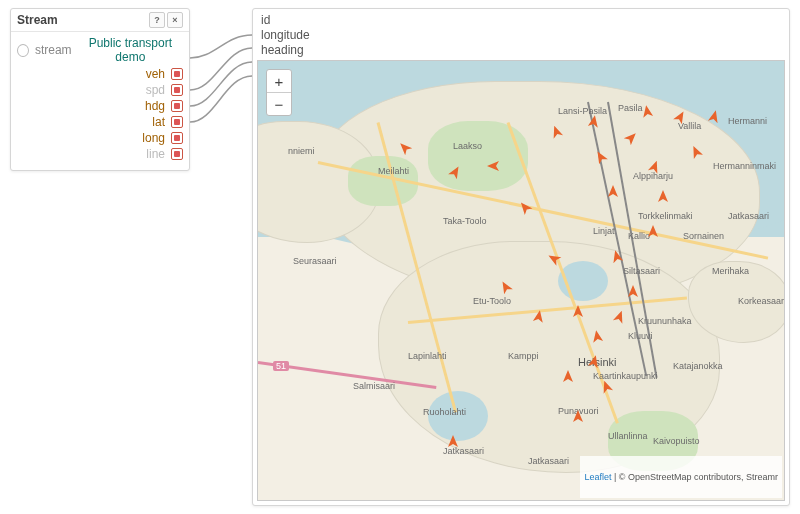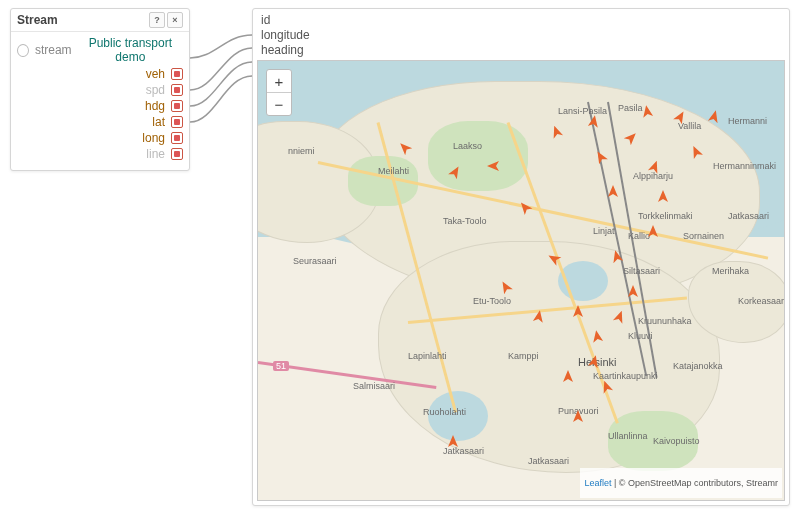--- a/index.html
+++ b/index.html
@@ -30,21 +30,21 @@
   .water{position:absolute;background:#bcd9df;border-radius:50%;}
   .park{position:absolute;background:#cfe3bd;border-radius:40%;}
   .road{position:absolute;background:#f6d58a;height:3px;transform-origin:left center;}
   .rail{position:absolute;background:#888;height:2px;transform-origin:left center;}
   .hwy{position:absolute;background:#e08aa5;height:3px;transform-origin:left center;}
   .label{position:absolute;font-size:9px;color:#6b6b6b;white-space:nowrap;pointer-events:none;}
   .label.big{font-size:11px;color:#555;}
   .zoom{position:absolute;left:8px;top:8px;width:24px;background:#fff;border:1px solid #bbb;border-radius:3px;overflow:hidden;}
   .zoom div{height:22px;display:flex;align-items:center;justify-content:center;font-size:15px;color:#444;cursor:pointer;}
   .zoom div+div{border-top:1px solid #ccc;}
-  .attrib{position:absolute;right:2px;bottom:2px;background:rgba(255,255,255,.8);font-size:9px;color:#555;padding:10px 4px;}
+  .attrib{position:absolute;right:2px;bottom:2px;background:rgba(255,255,255,.8);font-size:9px;color:#555;padding:16px 4px;}
   .attrib .lf{color:#1f7bc2;}
   .marker{position:absolute;width:0;height:0;pointer-events:none;}
   .marker svg{position:absolute;left:-9px;top:-12px;}
   
   svg.wires{position:absolute;left:0;top:0;pointer-events:none;}
 </style>
 </head>
 <body>
 
 <div class="canvas">

